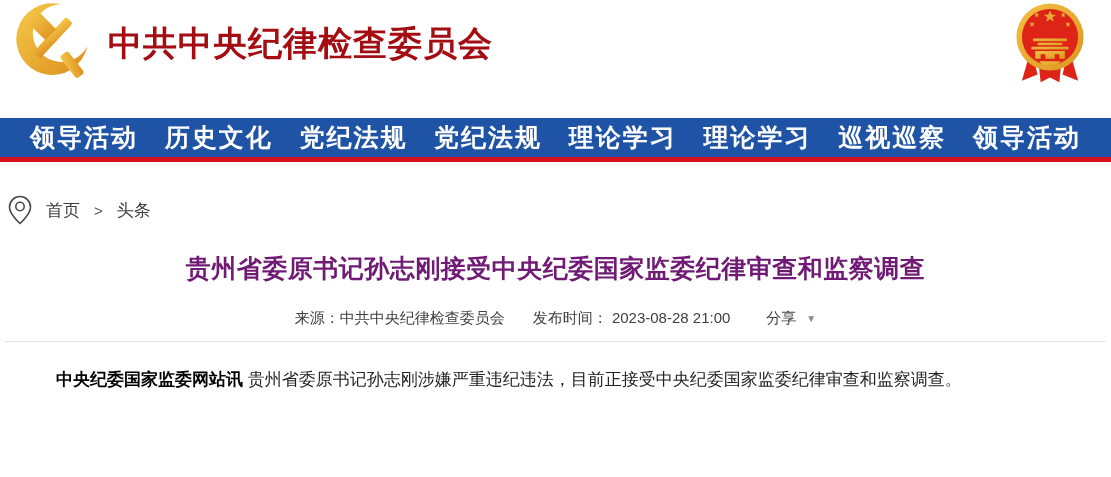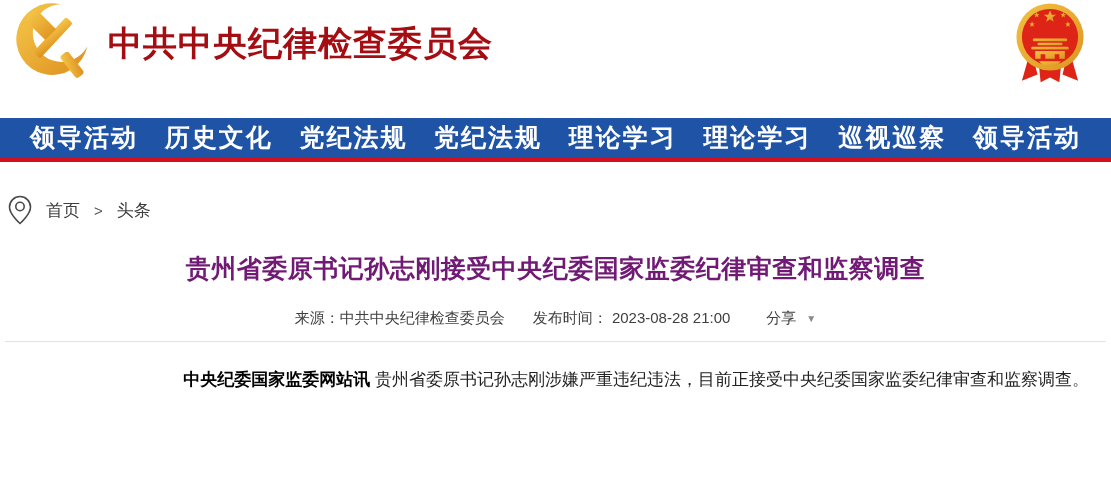--- a/index.html
+++ b/index.html
@@ -95,21 +95,20 @@
     border: none;
     border-top: 1px solid #e3e3e3;
     margin: 13px 5px 0 5px;
   }
   .article-body {
     margin: 25px 22px 0 22px;
     font-size: 17px;
     line-height: 1.5;
     color: #222;
     text-indent: 2em;
-    text-align: right;
   }
   .article-body .lead { font-weight: bold; color: #000; }
 </style>
 </head>
 <body>
 
 <div class="page">
 
   <header class="site-header">
 

